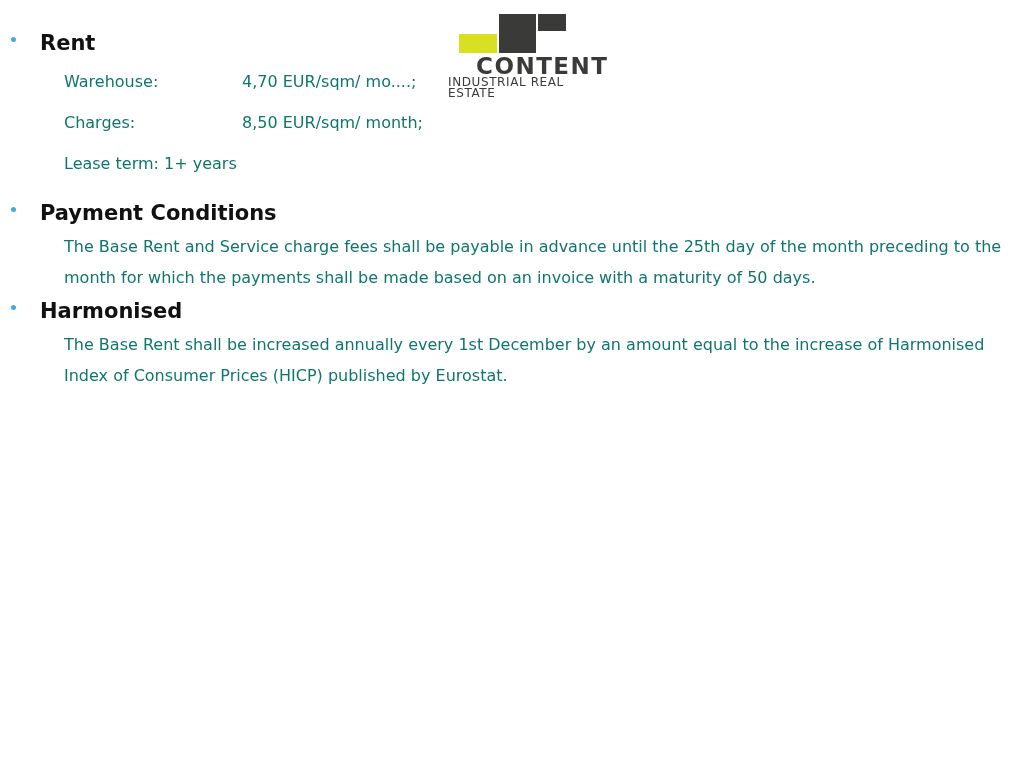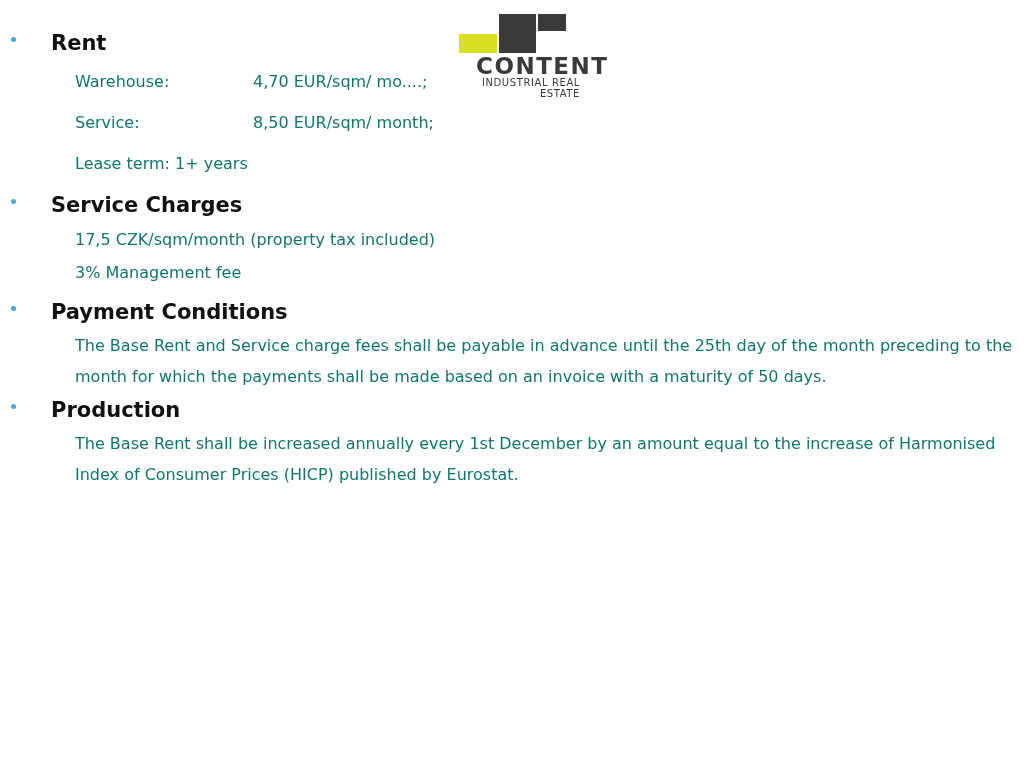--- a/index.html
+++ b/index.html
@@ -66,39 +66,39 @@
     font-family: "DejaVu Sans", sans-serif;
     font-size: 23px;
     font-weight: bold;
     letter-spacing: 1.5px;
     color: #3a3a38;
     line-height: 22px;
     margin-top: 1px;
     margin-left: 28px;
   }
   .logo-sub {
-    text-align: right;
+    text-align: left;
     font-family: "DejaVu Sans", sans-serif;
-    font-size: 10px;
+    font-size: 12px;
     letter-spacing: 0.6px;
     color: #3a3a38;
     line-height: 11px;
   }
 
   
   .content {
     position: absolute;
     left: 0;
     top: 28px;
     width: 1024px;
   }
 
   .bullet-block {
     position: relative;
-    padding-left: 51px;
+    padding-left: 40px;
   }
   .bullet-dot {
     position: absolute;
     left: 11px;
     top: 9px;
     width: 5px;
     height: 5px;
     border-radius: 50%;
     background: #4aa8d8;
   }
@@ -157,54 +157,46 @@
   <div class="content">
 
     <div class="bullet-block">
       <span class="bullet-dot" style="background: rgb(74, 168, 216);"></span>
       <div class="bullet-head">Rent</div>
       <div class="sub-lines">
         <div class="sub-line">
           <span class="kv kv-label">Warehouse:</span><span class="kv">4,70 EUR/sqm/ mo....;</span>
         </div>
         <div class="sub-line">
-          <span class="kv kv-label">Service:</span><span class="kv">8,50 EUR/sqm/ month;</span>
+          <span class="kv kv-label">Charges:</span><span class="kv">8,50 EUR/sqm/ month;</span>
         </div>
         <div class="sub-line">Lease term: 1+ years</div>
       </div>
     </div>
 
     <div class="gap-a"></div>
 
-    <div class="bullet-block">
-      <span class="bullet-dot" style="background: rgb(74, 168, 216);"></span>
-      <div class="bullet-head">Service Charges</div>
-      <div class="sub-lines">
-        <div class="sub-line tight">17,5 CZK/sqm/month (property tax included)</div>
-        <div class="sub-line tight">3% Management fee</div>
-      </div>
-    </div>
 
     <div class="gap-b"></div>
 
 
     <div class="gap-b"></div>
 
     <div class="bullet-block">
       <span class="bullet-dot" style="background: rgb(74, 168, 216);"></span>
       <div class="bullet-head">Payment Conditions</div>
       <div class="sub-lines">
         <div class="sub-line wrap">The Base Rent and Service charge fees shall be payable in advance until the 25th day of the month preceding to the month for which the payments shall be made based on an invoice with a maturity of 50 days.</div>
       </div>
     </div>
 
     <div class="gap-c"></div>
 
     <div class="bullet-block">
       <span class="bullet-dot" style="background: rgb(74, 168, 216);"></span>
-      <div class="bullet-head">Production</div>
+      <div class="bullet-head">Harmonised</div>
       <div class="sub-lines">
         <div class="sub-line wrap">The Base Rent shall be increased annually every 1st December by an amount equal to the increase of Harmonised Index of Consumer Prices (HICP) published by Eurostat.</div>
       </div>
     </div>
 
   </div>
 </div>
 
 </body></html>

